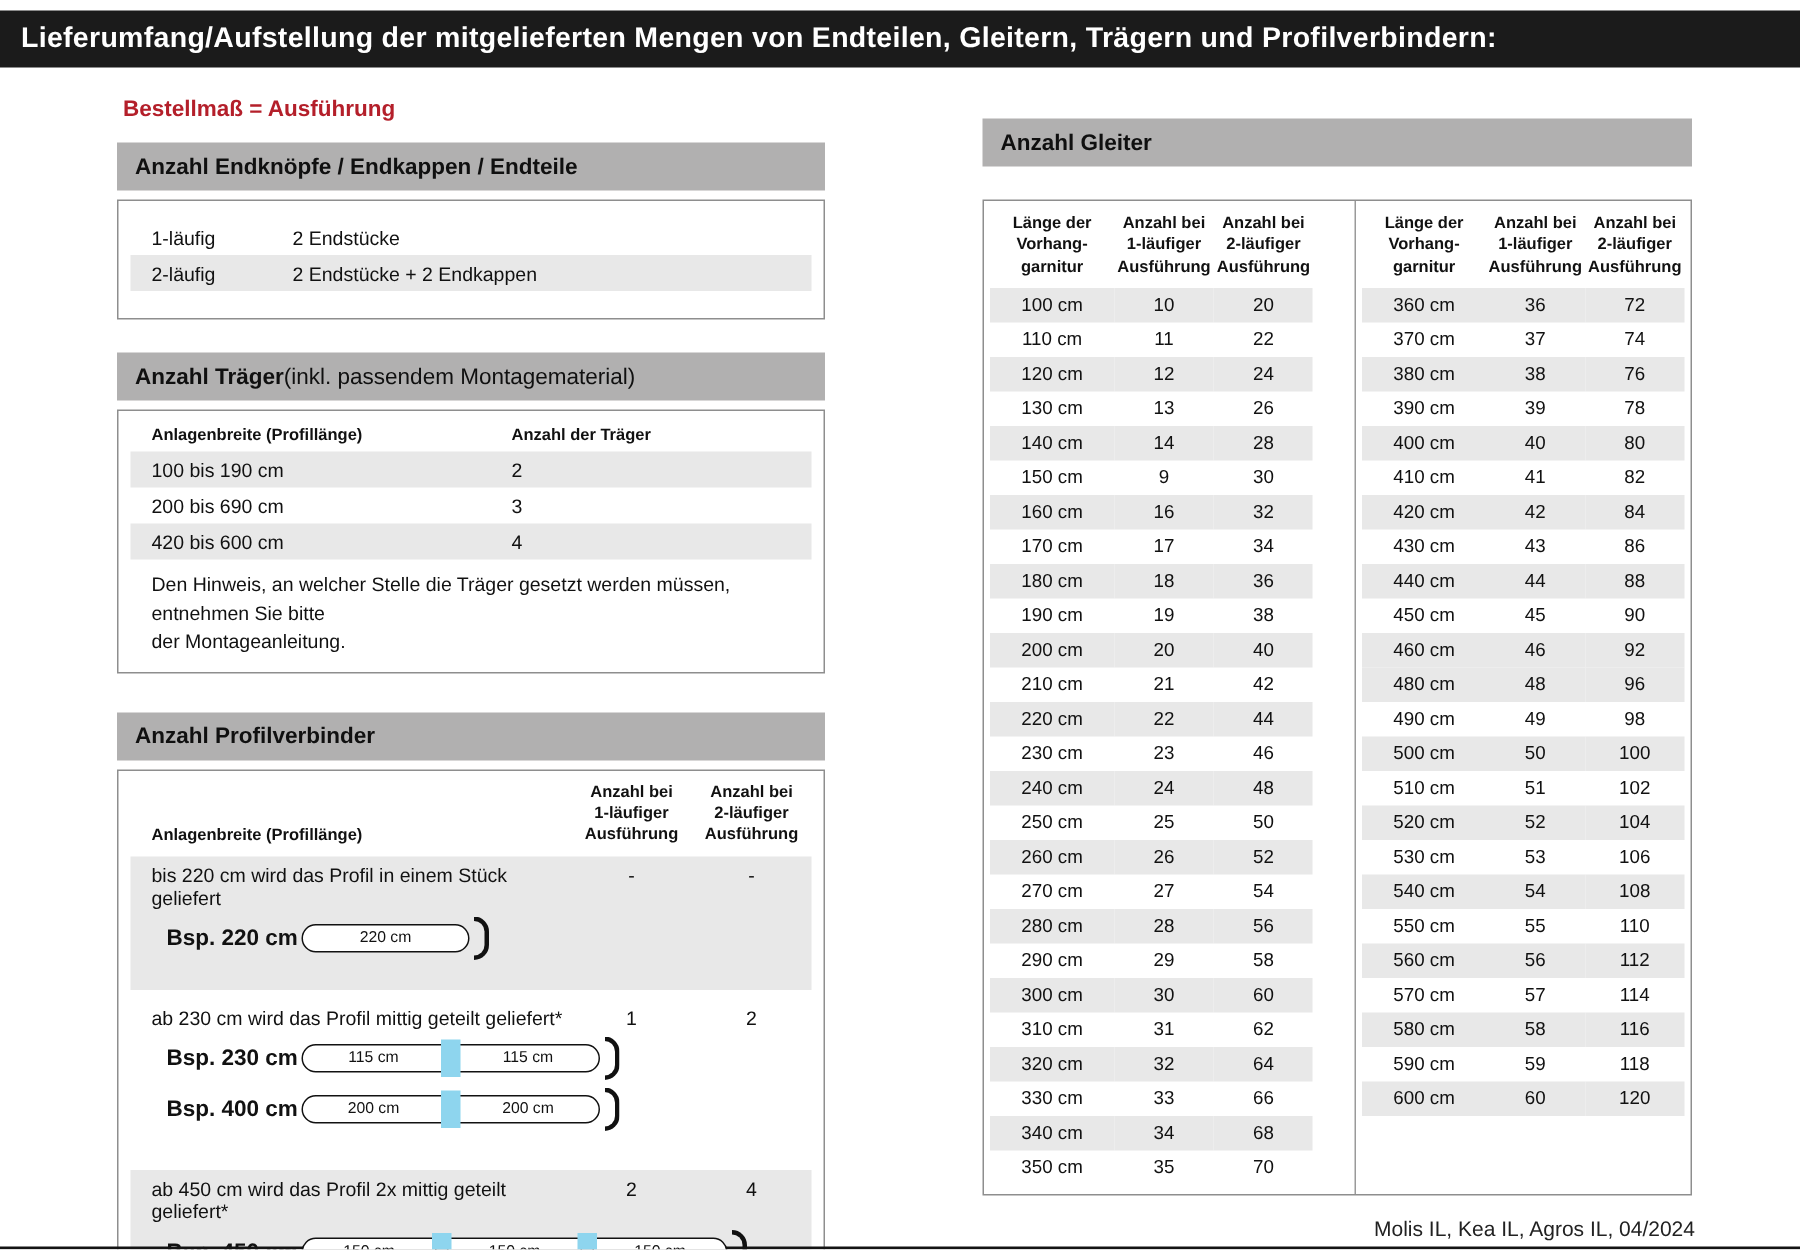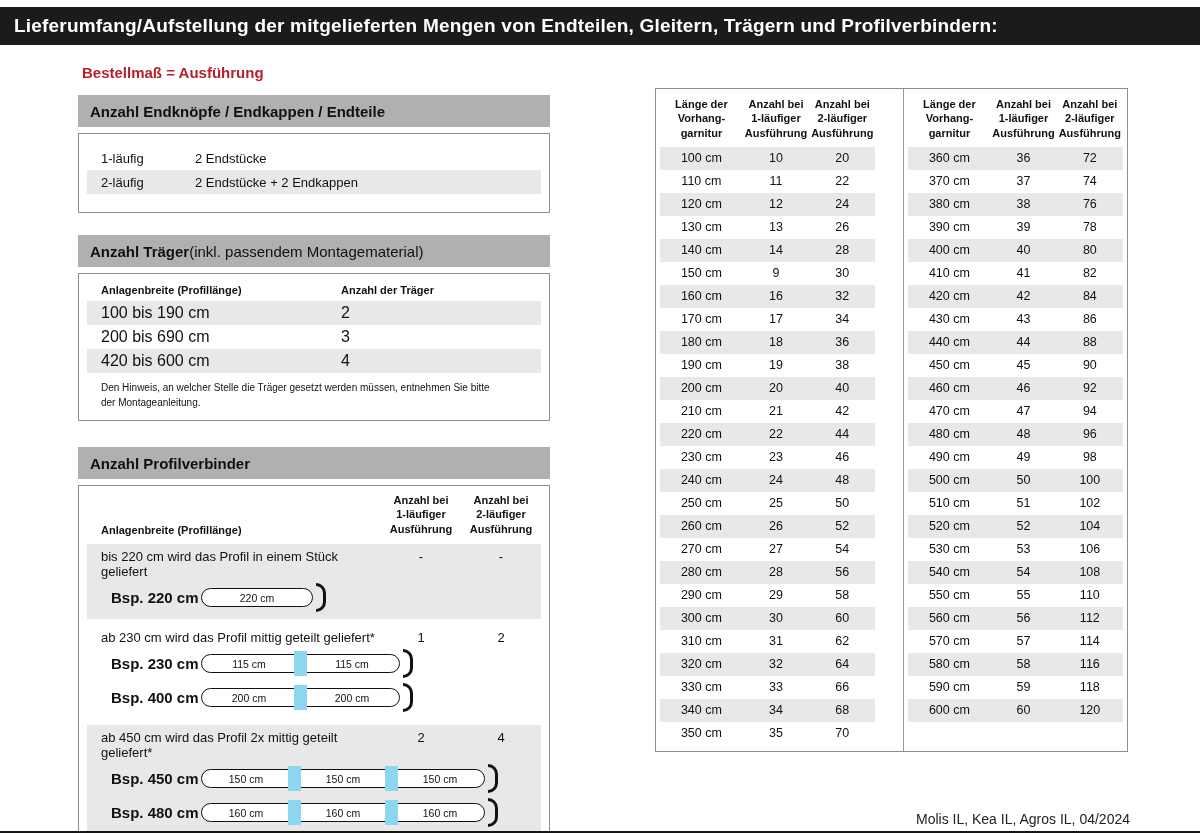--- a/index.html
+++ b/index.html
@@ -27,50 +27,50 @@
   .e-row { display: flex; height: 24px; align-items: center; margin: 0 8px; font-size: 13px; }
   .e-row .lbl { padding-left: 14px; width: 96px; }
   .e-row .val { flex: 1; margin-left: 12px; }
   .stripe-bg { background: #e8e8e8; }
 
   
   .traeger-box { margin: 6px 0 26px; padding-top: 4px; padding-bottom: 4px; }
   .t-head { display: flex; margin: 0 8px; padding: 6px 0 5px; font-size: 11px; font-weight: bold; }
   .t-head .c1 { flex: 1; padding-left: 14px; }
   .t-head .c2 { width: 200px; }
-  .t-row { display: flex; height: 24px; align-items: center; margin: 0 8px; font-size: 16px; }
+  .t-row { display: flex; height: 24px; align-items: center; margin: 0 8px; font-size: 13px; }
   .t-row .c1 { flex: 1; padding-left: 14px; }
   .t-row .c2 { width: 200px; }
-  .t-note { font-size: 10px; line-height: 1.45; padding: 8px 14px 6px 22px; white-space: pre-line; }
+  .t-note { font-size: 13px; line-height: 1.45; padding: 8px 14px 6px 22px; white-space: pre-line; }
 
   
   .pv-box { margin-top: 6px; padding-bottom: 4px; }
   .pv-head { display: flex; align-items: flex-end; margin: 0 8px; padding: 7px 0 8px; min-height: 52px; }
   .pv-head .lbl { flex: 1; padding-left: 14px; font-size: 11px; font-weight: bold; }
   .pv-head .col { width: 80px; text-align: center; font-size: 11px; font-weight: bold;
                   white-space: pre-line; line-height: 1.3; }
-  .pv-group { margin: 0 8px 6px; padding: 5px 0 6px; }
+  .pv-group { margin: 0 8px 6px; padding: 5px 0 20px; }
   .pv-row { display: flex; align-items: flex-start; }
   .pv-row .txt { flex: 1; padding-left: 14px; font-size: 13px; }
   .pv-row .val { width: 80px; text-align: center; font-size: 13px; }
   .pv-example { display: flex; align-items: center; margin-top: 4px; padding-left: 24px; height: 30px; }
   .bsp { font-size: 15px; font-weight: bold; width: 90px; flex: none; }
   .rod { display: flex; align-items: center; }
   .seg { height: 19px; border: 1.5px solid #111; background: #fff; display: flex; align-items: center;
          justify-content: center; font-size: 10.5px; width: 96px; flex: none; position: relative; z-index: 1; }
   .seg.first  { border-radius: 10px 0 0 10px; }
   .seg.last   { border-radius: 0 10px 10px 0; }
   .seg.single { border-radius: 10px; width: 112px; }
   .rod3 .seg { width: 90px; }
   .connector { width: 13px; height: 25px; background: #8ed5ee; margin: 0 -3px; z-index: 2; flex: none; }
   .endcap { width: 10px; height: 29px; border: 3px solid #111; border-left: none;
             border-radius: 0 15px 15px 0; margin-left: 3px; flex: none; }
 
   
-  .gleiter-box { margin-top: 9px; display: flex; align-items: stretch; gap: 24px; }
+  .gleiter-box { margin-top: 22px; display: flex; align-items: stretch; gap: 24px; }
   .gleiter-half { width: 50%; padding: 0 4px 6px; }
   .gleiter-half.right-half { border-left: 1px solid #9a9a9a; }
   table.gleiter { border-collapse: collapse; width: 100%; }
   table.gleiter th { font-size: 11px; font-weight: bold; text-align: center; vertical-align: bottom;
                      padding: 8px 2px 7px; white-space: pre-line; line-height: 1.3; }
   table.gleiter th.c-len { width: 40%; }
   table.gleiter th.c-num { width: 30%; }
   table.gleiter td { font-size: 12.5px; text-align: center; padding: 0 2px; height: 23px; line-height: 23px; }
   table.gleiter tr.stripe td { background: #e8e8e8; }
 
@@ -211,20 +211,23 @@
             <span class="seg last">160 cm</span>
             <span class="endcap"></span>
           </span>
         </div>
       </div>
 
     </div>
   </div>
 
   <div class="right-col">
+    <div class="section-header">
+      <span>Anzahl Gleiter</span>
+    </div>
     <div class="box gleiter-box">
       <div class="gleiter-half">
         <table class="gleiter">
           <thead>
             <tr>
               <th class="c-len">Länge der
 Vorhang-
 garnitur</th>
               <th class="c-num">Anzahl bei
 1-läufiger
@@ -432,25 +435,20 @@
               <tr>
                 <td>450 cm</td>
                 <td>45</td>
                 <td>90</td>
               </tr>
               <tr class="stripe">
                 <td>460 cm</td>
                 <td>46</td>
                 <td>92</td>
               </tr>
-              <tr>
-                <td>470 cm</td>
-                <td>47</td>
-                <td>94</td>
-              </tr>
               <tr class="stripe">
                 <td>480 cm</td>
                 <td>48</td>
                 <td>96</td>
               </tr>
               <tr>
                 <td>490 cm</td>
                 <td>49</td>
                 <td>98</td>
               </tr>

